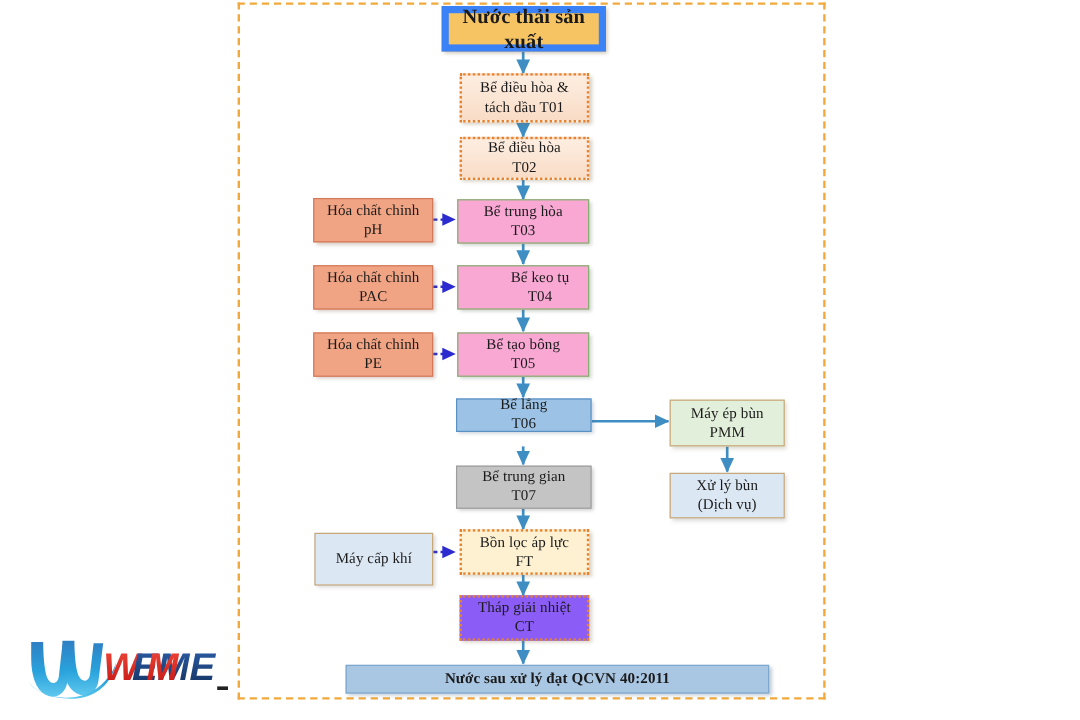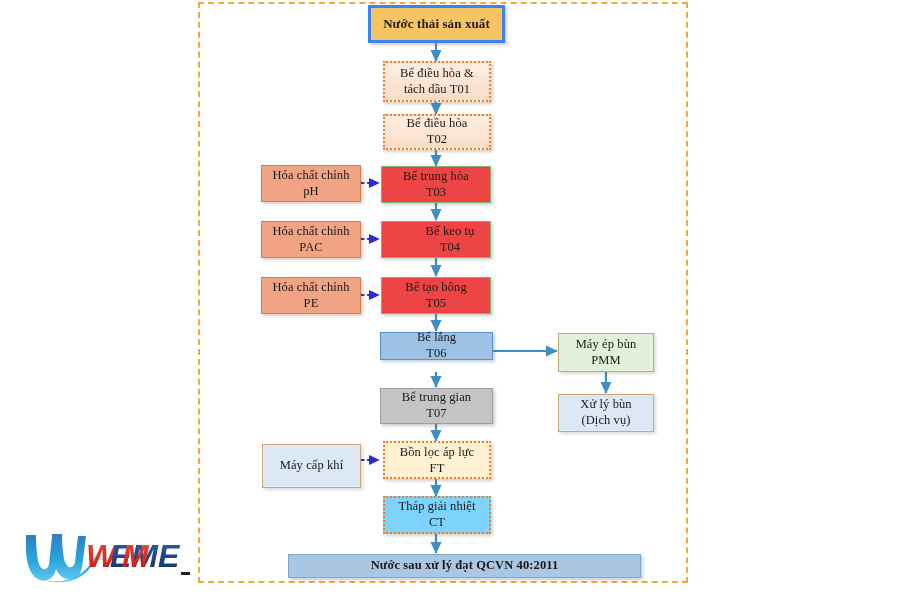--- a/index.html
+++ b/index.html
@@ -39,37 +39,37 @@
     line-height: 1.25;
     color: #1a1a1a;
     letter-spacing: .1px;
     padding: 2px 4px;
   }
   .node .l2 { display: block; }
 
   
   .v-header {
     background: #F7C463;
-    border: 3px solid #3b82f6;
+    border: 6px solid #3b82f6;
     font-weight: bold;
-    font-size: 13px;
+    font-size: 17px;
     box-shadow: 2px 2px 3px rgba(120,100,60,.35);
   }
   .v-peach {
     background: linear-gradient(180deg,#FDEEE1 0%, #F9DCC6 100%);
     border: 2px dotted #E8812E;
     box-shadow: 2px 2px 3px rgba(120,100,60,.30);
   }
   .v-salmon {
     background: #F0A483;
     border: 1px solid #D2795A;
     box-shadow: 2px 2px 3px rgba(120,90,70,.30);
   }
   .v-green {
-    background: #ef4444;
+    background: #f9a8d4;
     border: 1px solid #86AE70;
     box-shadow: 2px 2px 3px rgba(90,110,80,.30);
     align-items: center;
   }
   .v-blue {
     background: #9CC3E5;
     border: 1px solid #5A91C4;
     box-shadow: 2px 2px 3px rgba(70,100,130,.30);
   }
   .v-gray {
@@ -86,21 +86,21 @@
     background: #DCE7F4;
     border: 1px solid #C8A877;
     box-shadow: 2px 2px 3px rgba(110,110,110,.25);
   }
   .v-cream {
     background: #FDF1D2;
     border: 2px dotted #E8812E;
     box-shadow: 2px 2px 3px rgba(120,100,60,.30);
   }
   .v-lightgray {
-    background: #7dd3fc;
+    background: #8b5cf6;
     border: 2px dotted #E8812E;
     box-shadow: 2px 2px 3px rgba(120,100,60,.28);
   }
   .v-result {
     background: #A9C6E3;
     border: 1px solid #7FA8CE;
     font-weight: bold;
     font-size: 12.5px;
     box-shadow: 2px 2px 3px rgba(70,100,130,.32);
   }

